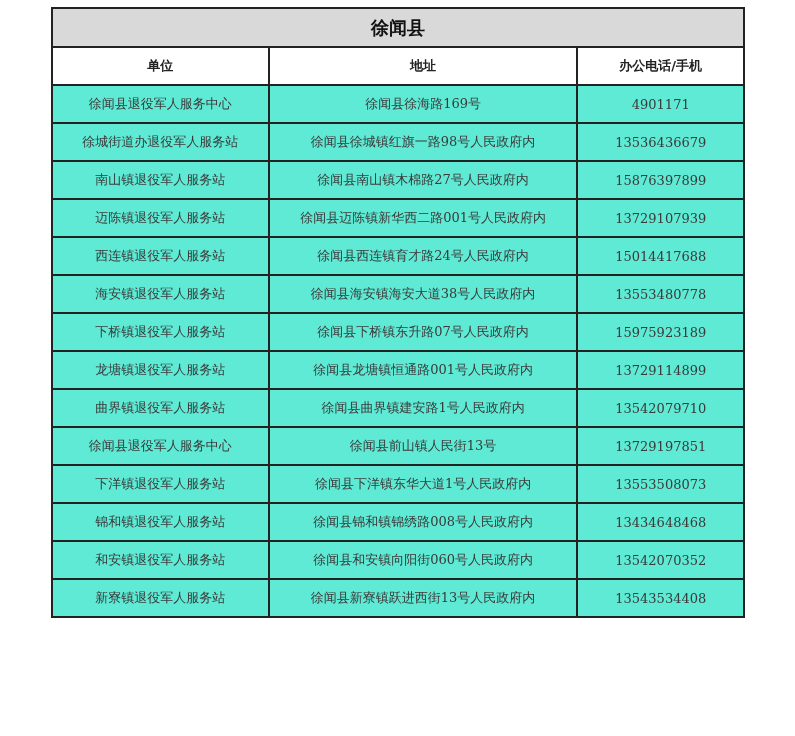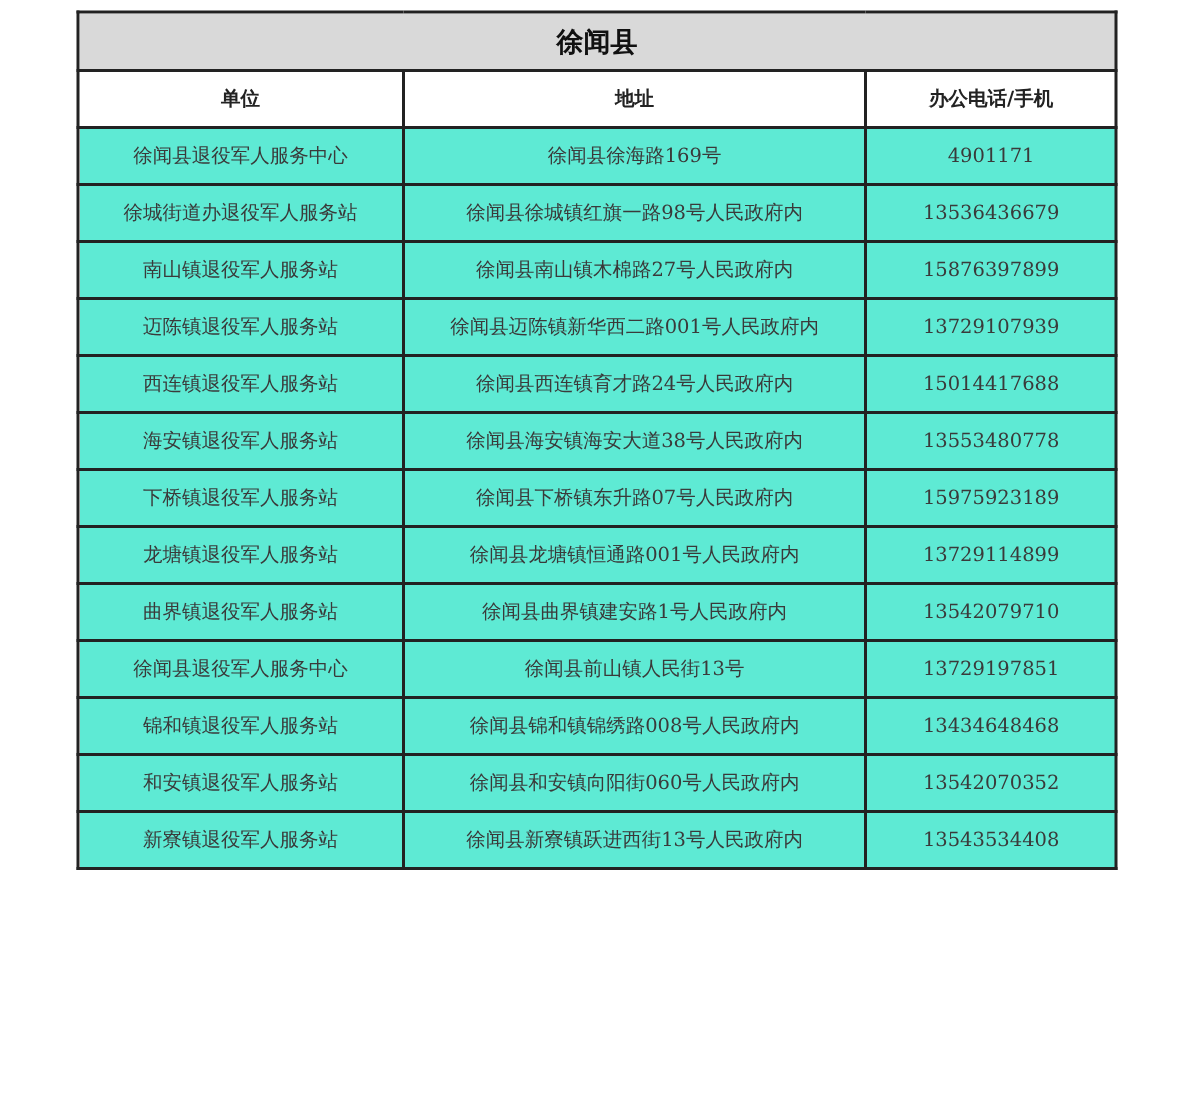--- a/index.html
+++ b/index.html
@@ -120,20 +120,25 @@
       <td class="data-cell">曲界镇退役军人服务站</td>
       <td class="data-cell">徐闻县曲界镇建安路1号人民政府内</td>
       <td class="data-cell">13542079710</td>
     </tr>
     <tr>
       <td class="data-cell">徐闻县退役军人服务中心</td>
       <td class="data-cell">徐闻县前山镇人民街13号</td>
       <td class="data-cell">13729197851</td>
     </tr>
     <tr>
+      <td class="data-cell">下洋镇退役军人服务站</td>
+      <td class="data-cell">徐闻县下洋镇东华大道1号人民政府内</td>
+      <td class="data-cell">13553508073</td>
+    </tr>
+    <tr>
       <td class="data-cell">锦和镇退役军人服务站</td>
       <td class="data-cell">徐闻县锦和镇锦绣路008号人民政府内</td>
       <td class="data-cell">13434648468</td>
     </tr>
     <tr>
       <td class="data-cell">和安镇退役军人服务站</td>
       <td class="data-cell">徐闻县和安镇向阳街060号人民政府内</td>
       <td class="data-cell">13542070352</td>
     </tr>
     <tr>

